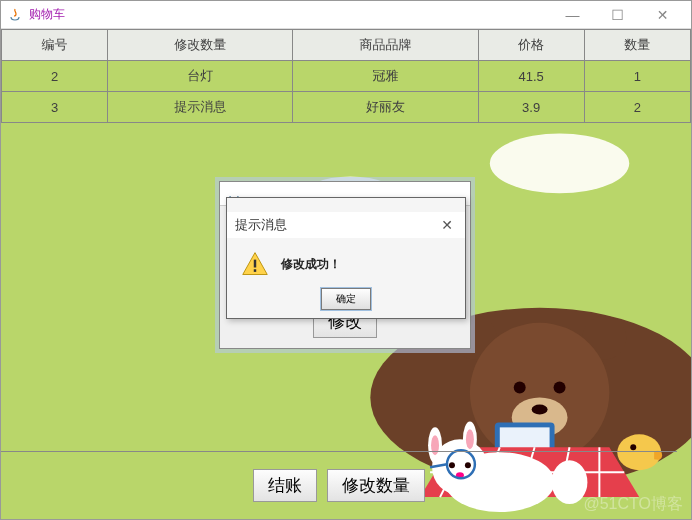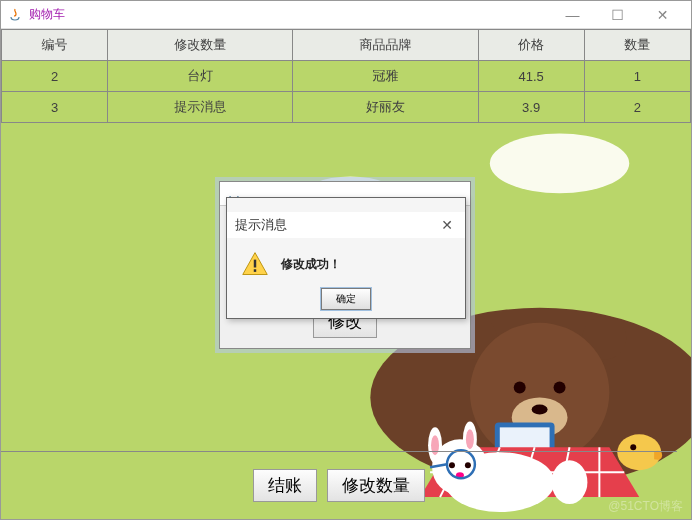--- a/index.html
+++ b/index.html
@@ -187,21 +187,21 @@
       box-shadow: 0 0 0 1px #a0c0e0;
       cursor: pointer;
       font-size: 10px;
       font-family: inherit;
     }
     .watermark {
       position: absolute;
       right: 8px;
       bottom: 4px;
       color: rgba(255,255,255,0.35);
-      font-size: 12px;
+      font-size: 16px;
       z-index: 20;
     }
   </style>
 </head>
 <body>
 
 <div class="window">
   <div class="titlebar">
     <span class="java-icon">
       <svg viewBox="0 0 16 16">

